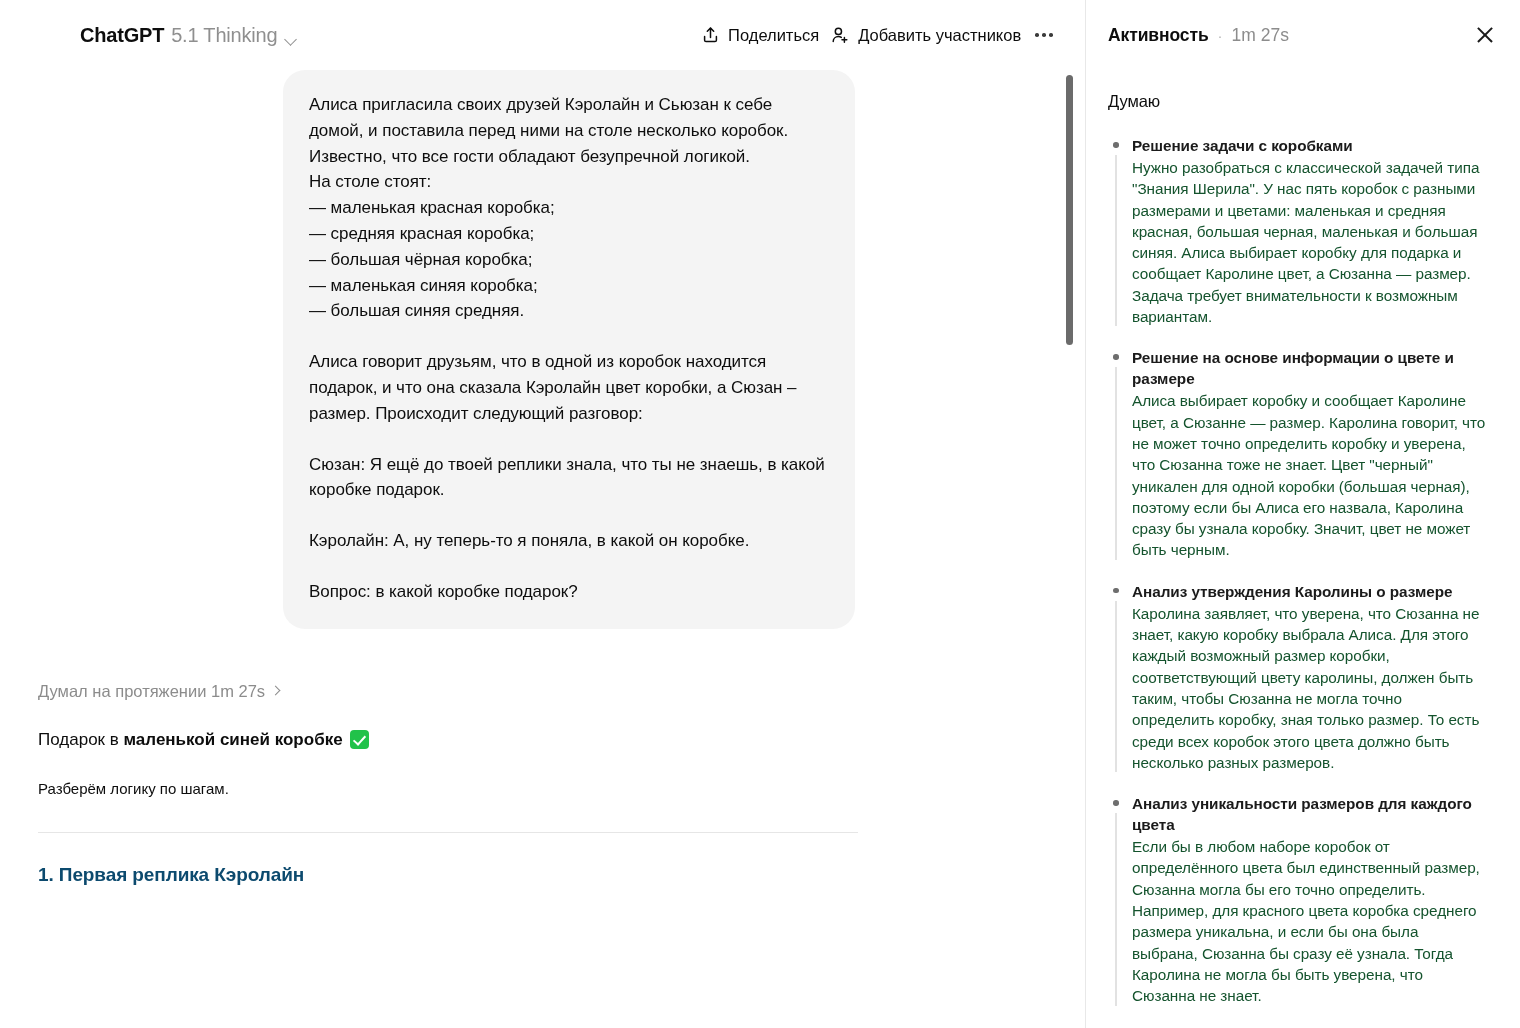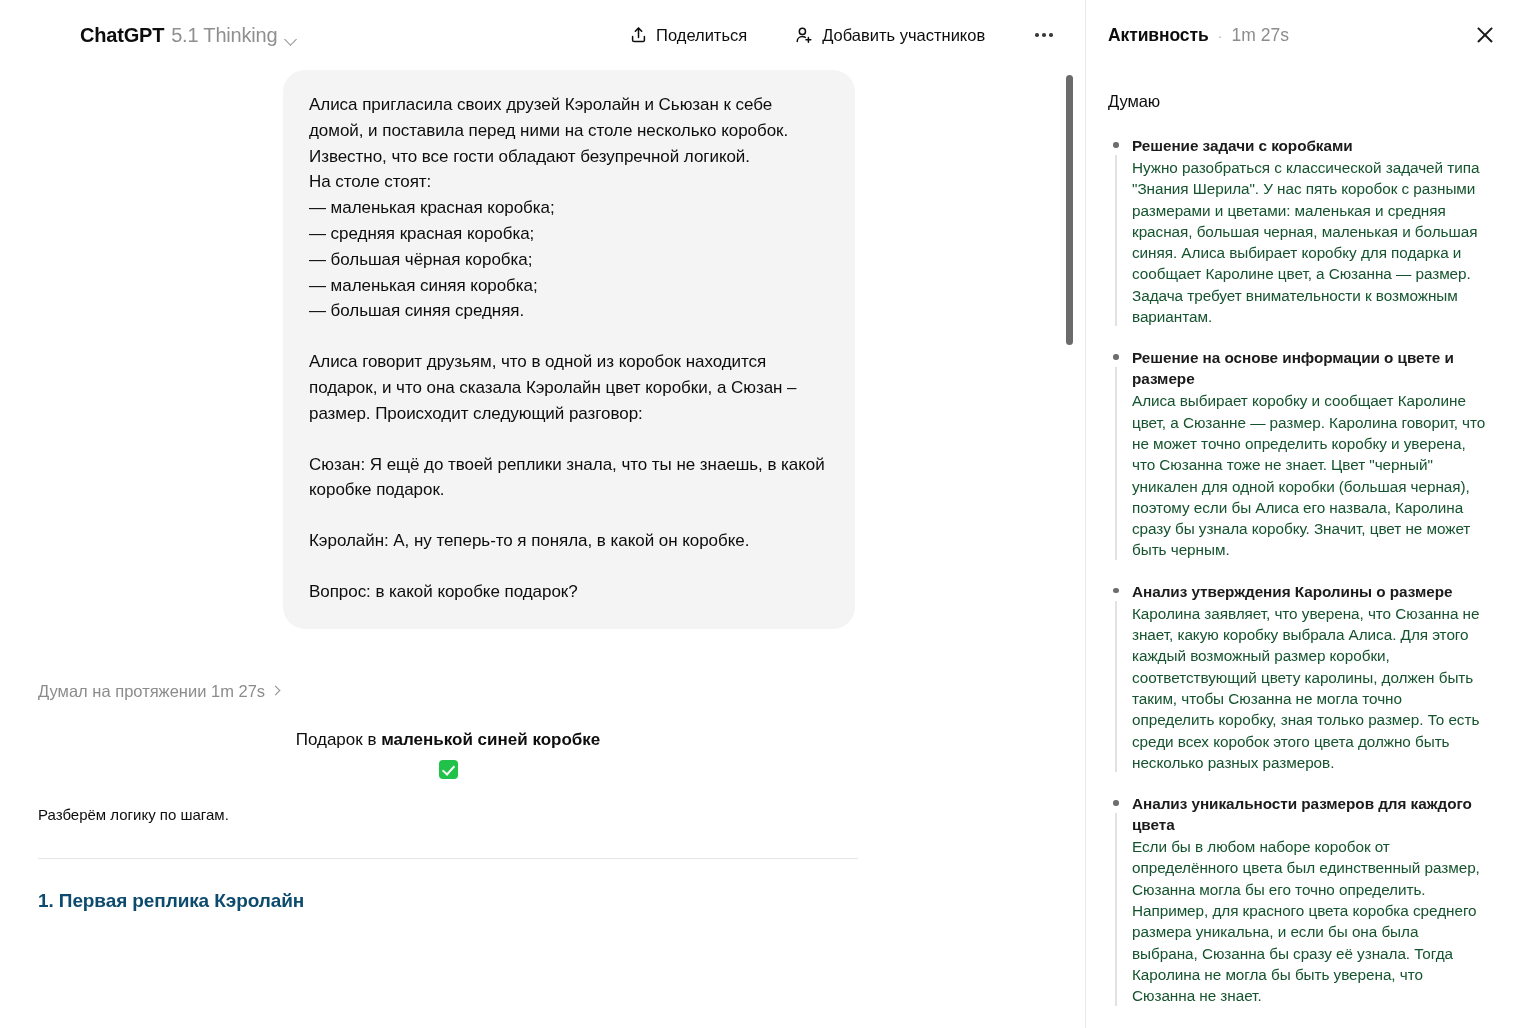--- a/index.html
+++ b/index.html
@@ -56,21 +56,21 @@
     width: 8px; height: 8px;
     border-right: 1.8px solid #8f8f8f;
     border-bottom: 1.8px solid #8f8f8f;
     transform: rotate(45deg);
   }
 
   .header-actions {
     margin-left: auto;
     display: flex;
     align-items: center;
-    gap: 48px;
+    gap: 12px;
     padding-right: 8px;
   }
   .hbtn {
     display: flex;
     align-items: center;
     gap: 9px;
     font-size: 16.5px;
     color: #0d0d0d;
     cursor: pointer;
     white-space: nowrap;
@@ -143,21 +143,20 @@
   }
 
   .answer-line {
     margin-top: 26px;
     font-size: 17px;
     line-height: 26px;
     color: #0d0d0d;
     display: flex;
     align-items: center;
     gap: 7px;
-    flex-direction: column;
   }
   .answer-line b { font-weight: 700; }
   .check-badge {
     display: inline-block;
     width: 19px; height: 19px;
     border-radius: 4px;
     background: #21c24a;
     position: relative;
     flex: none;
   }

